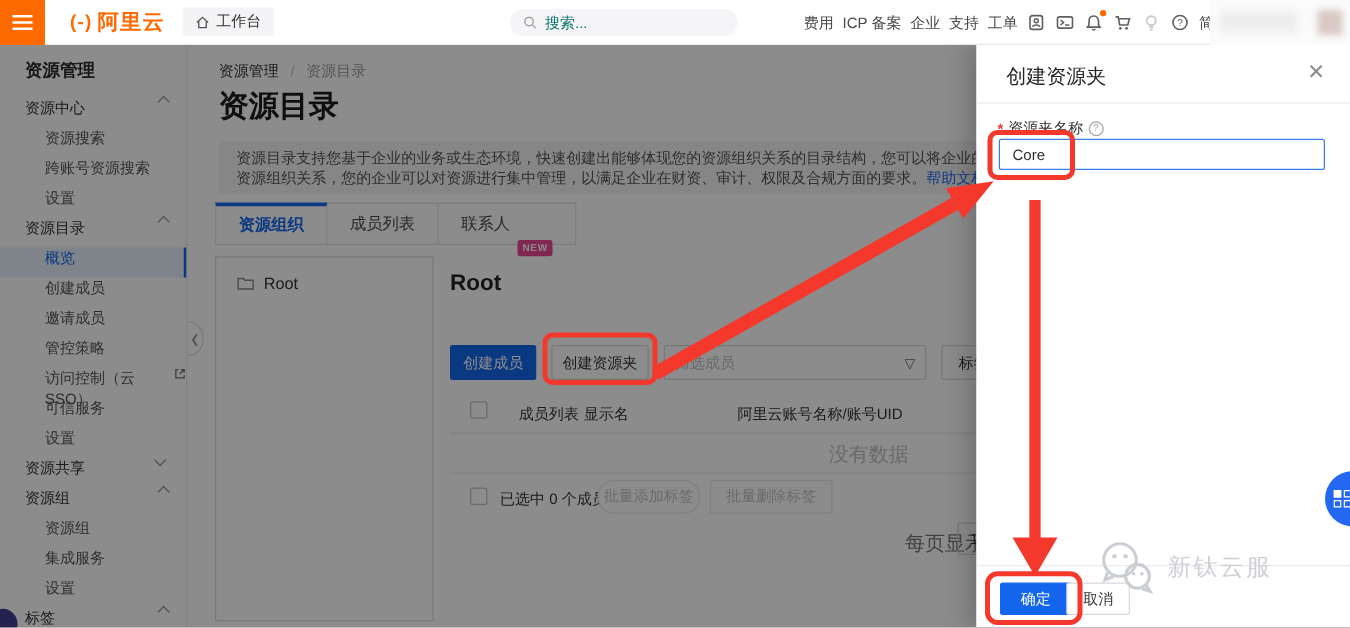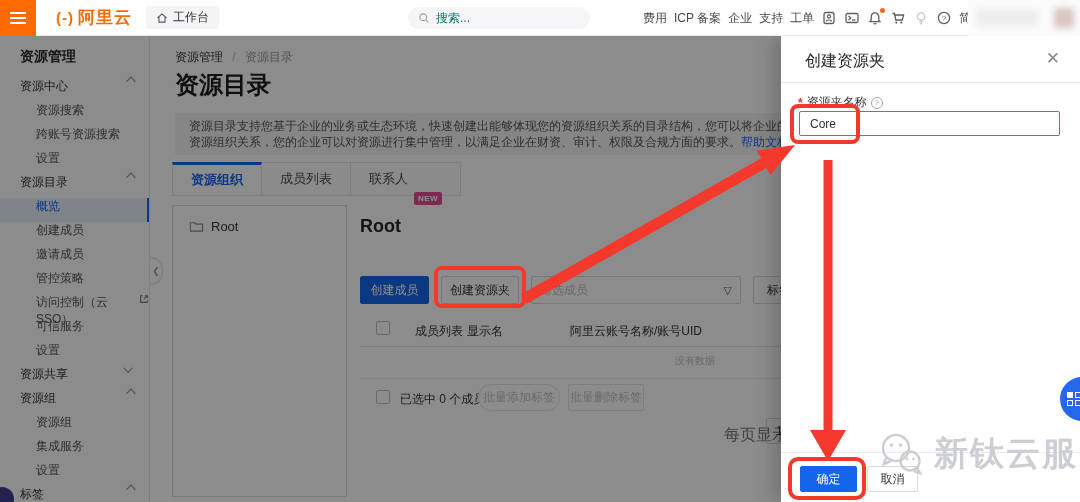--- a/index.html
+++ b/index.html
@@ -78,28 +78,28 @@
   .b-create-member { position:absolute; left:210px; top:240px; width:69px; height:28px; }
   .b-create-folder { position:absolute; left:291px; top:240px; width:78px; height:28px; }
   .filter-box { position:absolute; left:381px; top:240px; width:210px; height:28px;
                 border:1px solid #d9d9d9; border-radius:2px; display:flex; align-items:center;
                 padding:0 8px; font-size:12px; color:#bfbfbf; justify-content:space-between; }
   .funnel { color:#666; font-size:11px; cursor:pointer; }
   .b-tag-filter { position:absolute; left:603px; top:240px; width:76px; height:28px; }
   .thead-cb { position:absolute; left:226px; top:285px; }
   .cb { width:14px; height:14px; border:1px solid #b9c2d0; border-radius:2px; background:#fff; cursor:pointer; }
   .th { position:absolute; top:287px; font-size:12px; color:#333; }
-  .th1 { left:265px; } .th2 { left:317px;text-align:right; } .th3 { left:420px; }
+  .th1 { left:265px; } .th2 { left:317px;text-align:right; } .th3 { left:440px; }
   .thead-line { position:absolute; left:210px; top:310px; width:670px; border-top:1px solid #e8e8e8; }
-  .empty { position:absolute; left:210px; top:318px; width:670px; text-align:center; font-size:10px; color:#c0c0c0; }
+  .empty { position:absolute; left:210px; top:318px; width:670px; text-align:center; font-size:16px; color:#c0c0c0; }
   .body-line { position:absolute; left:210px; top:342px; width:670px; border-top:1px solid #ededed; }
   .batch-cb { position:absolute; left:226px; top:354px; }
   .batch-label { position:absolute; left:250px; top:355px; font-size:12px; color:#333; }
   .b-batch-add { position:absolute; left:328px; top:348px; width:82px; height:27px;border-radius:13px; }
-  .b-batch-del { position:absolute; left:418px; top:348px; width:76px; height:27px; }
+  .b-batch-del { position:absolute; left:418px; top:348px; width:98px; height:27px; }
   .pagesize-label { position:absolute; left:574px; top:389px; font-size:16px; color:#777; }
   .pagesize-select { position:absolute; left:616px; top:382px; width:56px; height:26px;
                      border:1px solid #d9d9d9; border-radius:2px; font-size:12px; color:#333;
                      display:flex; align-items:center; padding-left:9px; cursor:pointer; }
 
   
   .overlay { position:absolute; left:0; top:36px; width:1080px; height:466px;
              background:rgba(0,0,0,0.45); z-index:10; }
 
   
@@ -111,31 +111,31 @@
   .field-label { position:absolute; left:17px; top:58px; font-size:12px; color:#333;
                  display:flex; align-items:center; gap:4px; }
   .req { color:#e23c39; font-weight:700; }
   .help-circle { width:12px; height:12px; border:1px solid #a6a6a6; border-radius:50%; color:#a6a6a6;
                  font-size:8px; display:flex; align-items:center; justify-content:center; cursor:pointer; }
   .field-input { position:absolute; left:18px; top:75px; width:261px; height:25px;
                  border:1px solid #3d7fe8; border-radius:2px; font-size:12px; color:#333;
                  padding:0 10px; outline:none; font-family:inherit; }
   .drawer-foot-hr { position:absolute; left:0; top:416px; width:100%; border-top:1px solid #ebebeb; }
   .b-ok { position:absolute; left:19px; top:430px; width:57px; height:26px; }
-  .b-cancel { position:absolute; left:86px; top:430px; width:51px; height:26px; }
+  .b-cancel { position:absolute; left:72px; top:430px; width:51px; height:26px; }
 
   
   .fab { position:absolute; left:1060px; top:377px; width:44px; height:44px; border-radius:50%;
          background:#2468f2; z-index:25; display:flex; align-items:center; padding-left:7px; cursor:pointer; }
   .fab .grid { display:grid; grid-template-columns:6px 6px; grid-template-rows:6px 6px; gap:2px; }
   .fab .grid i { border:1.5px solid #fff; }
   .fab .grid i:nth-child(1){ background:#fff; }
   .watermark { position:absolute; left:876px; top:430px; z-index:25; display:flex; align-items:center;
                gap:8px; color:#c7cad0; opacity:.95; }
-  .watermark .wm-text { font-size:34px; font-weight:700; letter-spacing:2px; color:#caccd1; }
+  .watermark .wm-text { font-size:19px; font-weight:400; letter-spacing:2px; color:#caccd1; }
   .corner-blob { position:absolute; left:-10px; top:487px; width:24px; height:24px; border-radius:50%;
                  background:#23224e; z-index:11; }
   .anno { position:absolute; inset:0; z-index:40; pointer-events:none; }
 </style>
 </head>
 <body>
 
 <div class="app">
 
   <div class="topbar">

